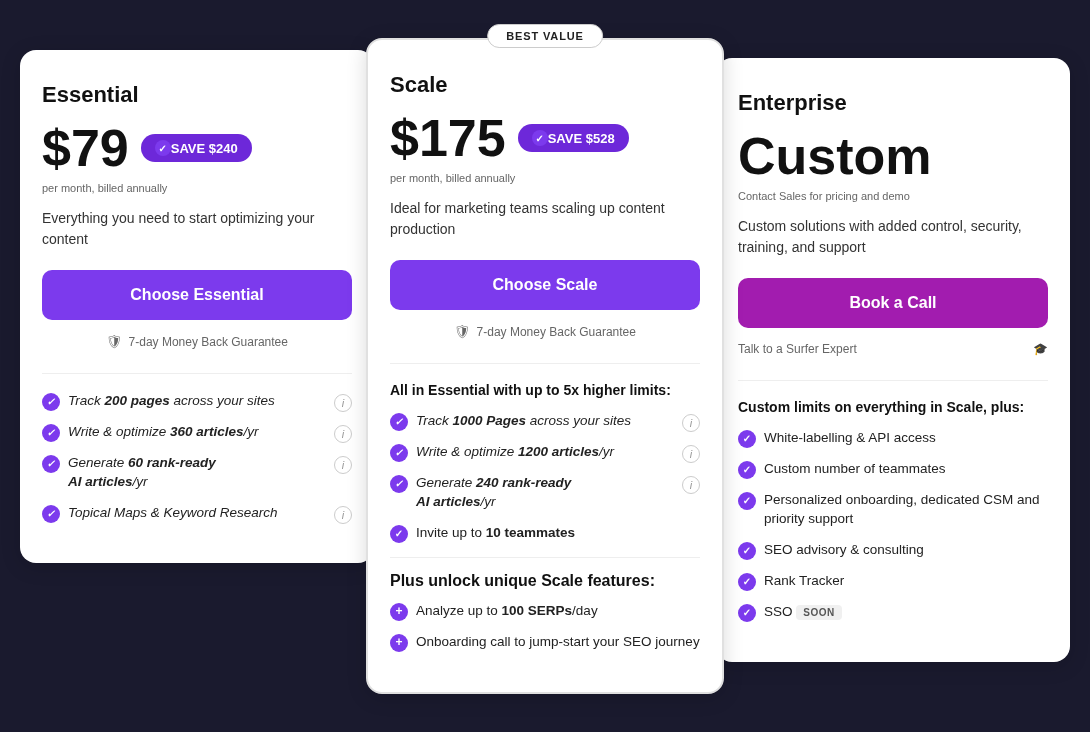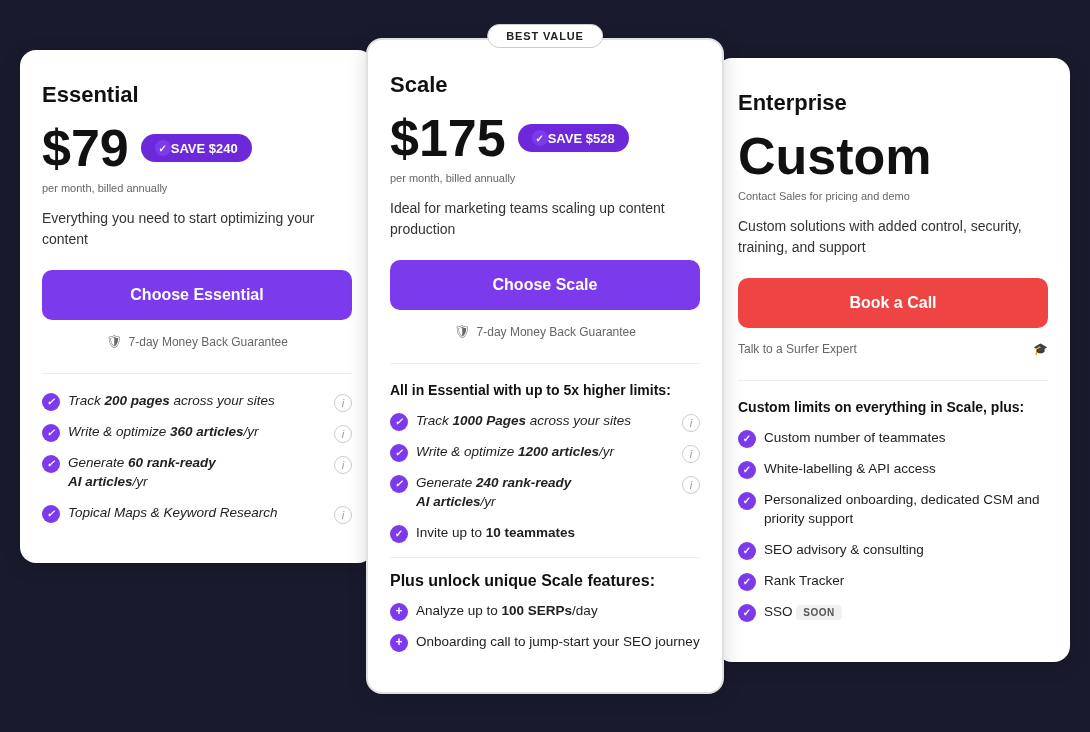--- a/index.html
+++ b/index.html
@@ -129,21 +129,21 @@
       font-size: 16px;
       font-weight: 700;
       cursor: pointer;
       margin-bottom: 14px;
     }
     .cta-purple {
       background: #7c3aed;
       color: #fff;
     }
     .cta-dark {
-      background: #ef4444;
+      background: #a21caf;
       color: #fff;
     }
     .money-back {
       display: flex;
       align-items: center;
       justify-content: center;
       gap: 6px;
       font-size: 12px;
       color: #666;
       margin-bottom: 24px;
@@ -376,28 +376,28 @@
     <div class="plan-desc">Custom solutions with added control, security, training, and support</div>
     <button class="cta-btn cta-dark">Book a Call</button>
     <div class="talk-expert">
       <span>Talk to a Surfer Expert</span>
       <span>🎓</span>
     </div>
     <hr class="section-divider">
     <div class="features-heading">Custom limits on everything in Scale, plus:</div>
     <div class="feature-item">
       <span class="feat-check"></span>
+      <span class="feature-text">White-labelling &amp; API access</span>
+    </div>
+    <div class="feature-item">
+      <span class="feat-check"></span>
       <span class="feature-text">Custom number of teammates</span>
     </div>
     <div class="feature-item">
       <span class="feat-check"></span>
-      <span class="feature-text">White-labelling &amp; API access</span>
-    </div>
-    <div class="feature-item">
-      <span class="feat-check"></span>
       <span class="feature-text">Personalized onboarding, dedicated CSM and priority support</span>
     </div>
     <div class="feature-item">
       <span class="feat-check"></span>
       <span class="feature-text">SEO advisory &amp; consulting</span>
     </div>
     <div class="feature-item">
       <span class="feat-check"></span>
       <span class="feature-text">Rank Tracker</span>
     </div>

